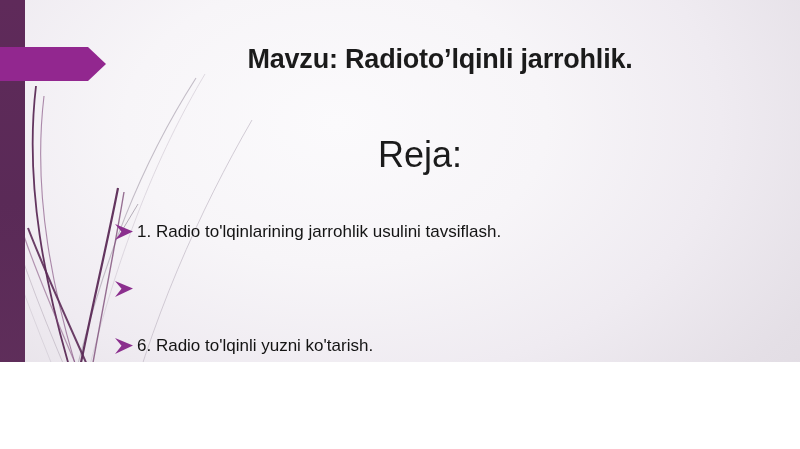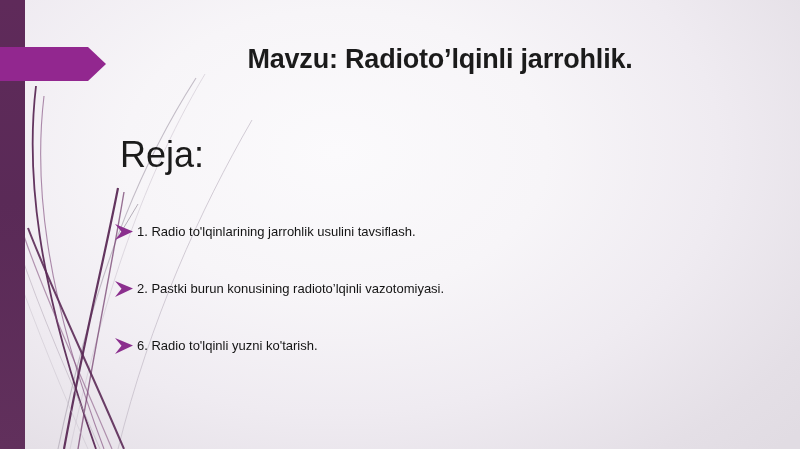--- a/index.html
+++ b/index.html
@@ -3,21 +3,21 @@
 <meta charset="utf-8">
 <style>
   html, body {
     margin: 0;
     padding: 0;
     background: #ffffff;
   }
   #slide {
     position: relative;
     width: 800px;
-    height: 449px;
+    height: 362px;
     overflow: hidden;
     font-family: "Liberation Sans", sans-serif;
     background:
       radial-gradient(ellipse 620px 420px at 42% 34%, #fbfafc 0%, #f7f5f8 34%, #efebf1 62%, #e4dfe6 88%, #e1dce3 100%);
   }
 
   
   #bg-art {
     position: absolute;
     left: 0; top: 0;
@@ -58,21 +58,21 @@
     letter-spacing: -0.2px;
     white-space: nowrap;
   }
 
   
   .reja-heading {
     position: absolute;
     left: 120px;
     top: 134px;
     width: 600px;
-    text-align: left;
+    text-align: center;
     font-size: 36px;
     font-weight: normal;
     color: #1b1b1b;
   }
 
   
   .bullet-list {
     position: absolute;
     left: 114px;
     top: 204px;
@@ -86,21 +86,21 @@
   }
   .bullet-marker {
     flex: 0 0 auto;
     width: 22px;
     height: 20px;
     margin-right: 1px;
     position: relative;
     top: -1px;
   }
   .bullet-text {
-    font-size: 13px;
+    font-size: 17px;
     color: #141414;
     line-height: 1.1;
     white-space: nowrap;
   }
 </style>
 </head>
 <body>
 
 <div id="slide">
 
@@ -139,21 +139,20 @@
       <svg class="bullet-marker" viewBox="0 0 22 20" aria-hidden="true">
         <path d="M1 2 L19 9.6 L1 18 L7.5 9.8 Z" fill="#8b2f8e"></path>
       </svg>
       <span class="bullet-text">1. Radio to'lqinlarining jarrohlik usulini tavsiflash.</span>
     </div>
 
     <div class="bullet-item">
       <svg class="bullet-marker" viewBox="0 0 22 20" aria-hidden="true">
         <path d="M1 2 L19 9.6 L1 18 L7.5 9.8 Z" fill="#8b2f8e"></path>
       </svg>
-      <span class="bullet-text">2. Pastki burun konusining radioto’lqinli vazotomiyasi.</span>
     </div>
 
     <div class="bullet-item">
       <svg class="bullet-marker" viewBox="0 0 22 20" aria-hidden="true">
         <path d="M1 2 L19 9.6 L1 18 L7.5 9.8 Z" fill="#8b2f8e"></path>
       </svg>
       <span class="bullet-text">6. Radio to'lqinli yuzni ko'tarish.</span>
     </div>
 
 

